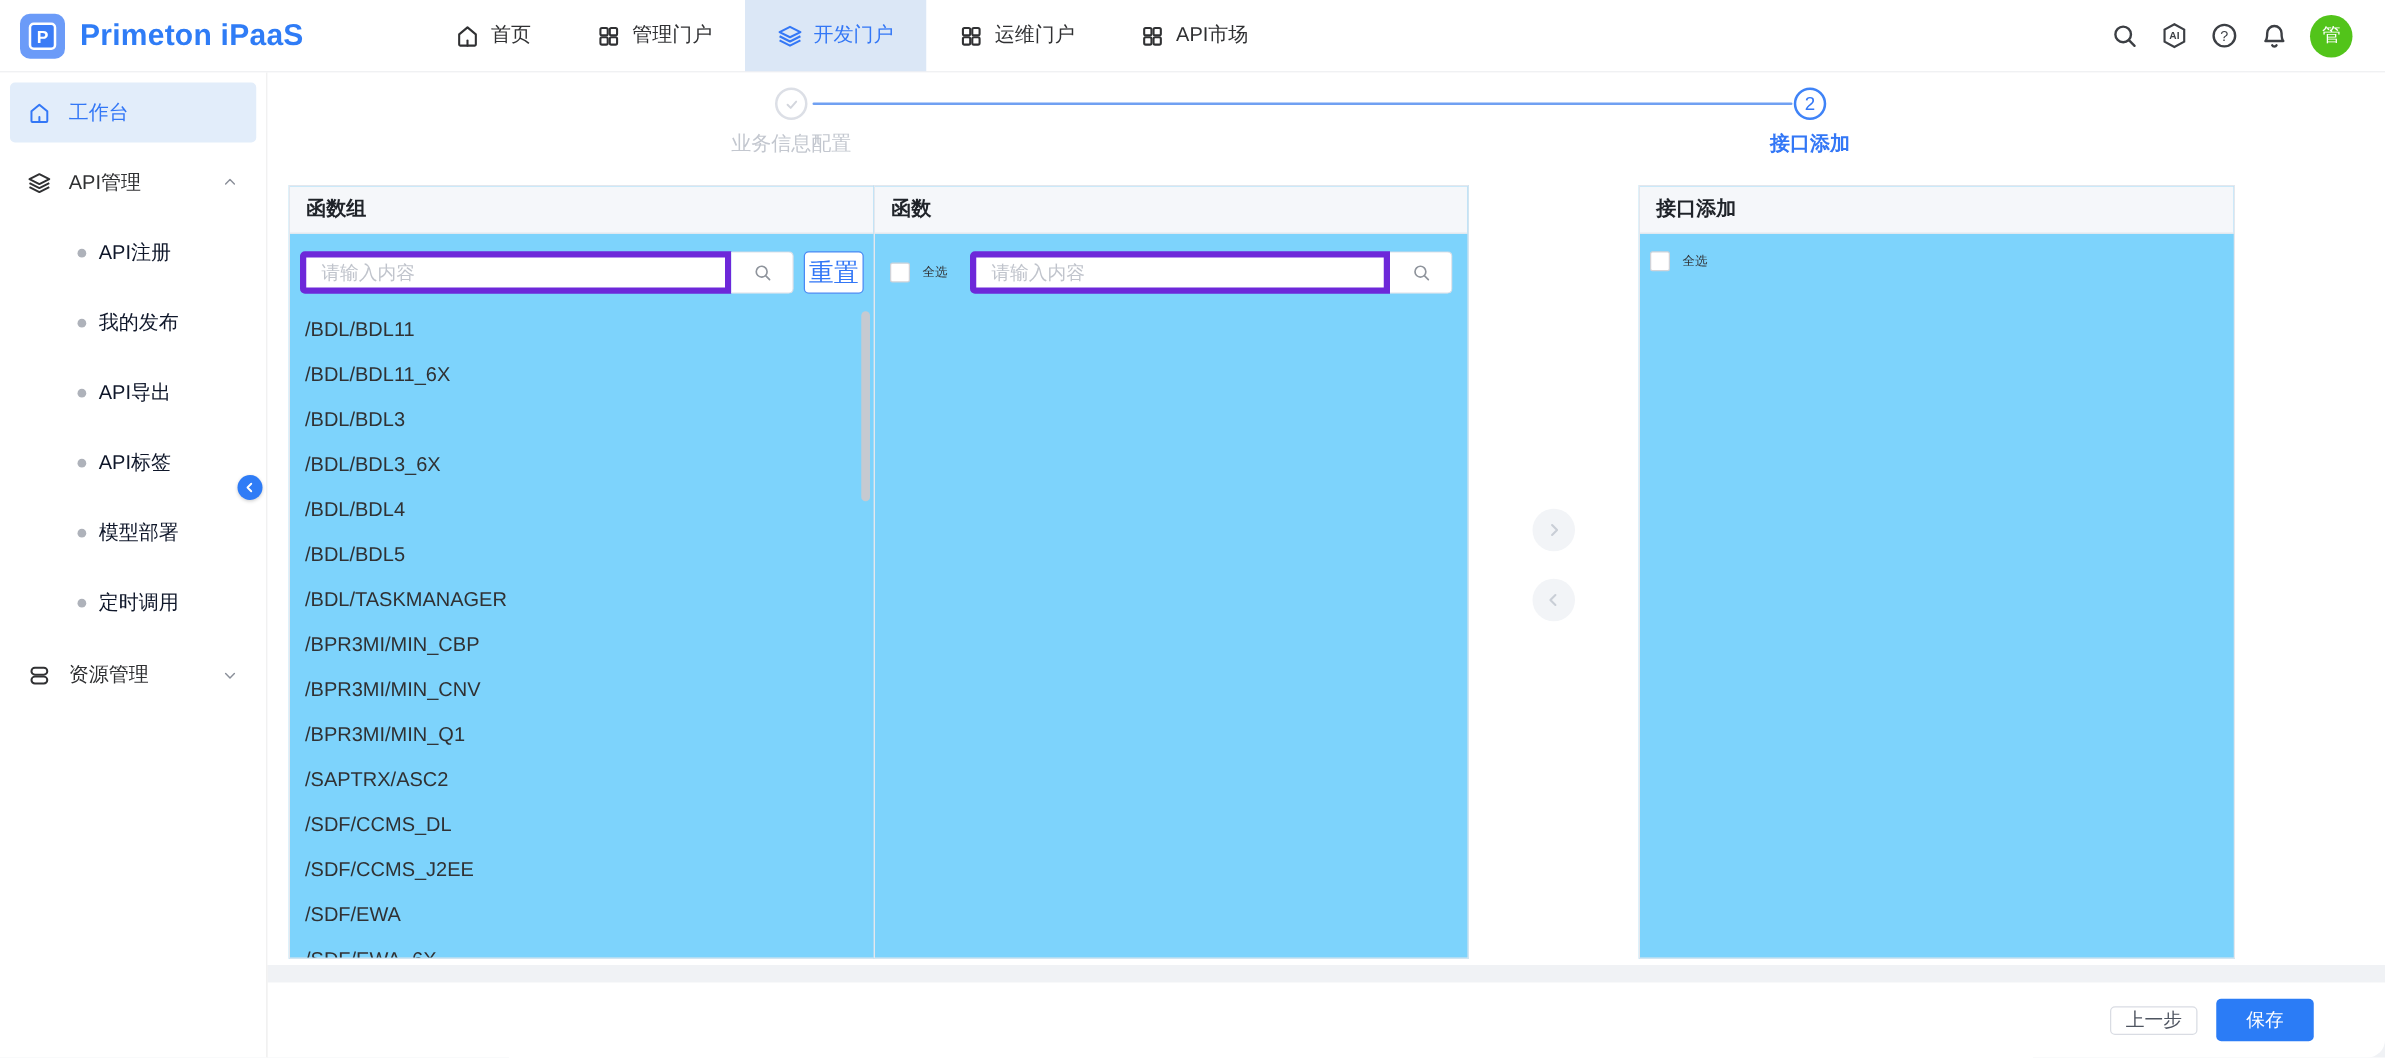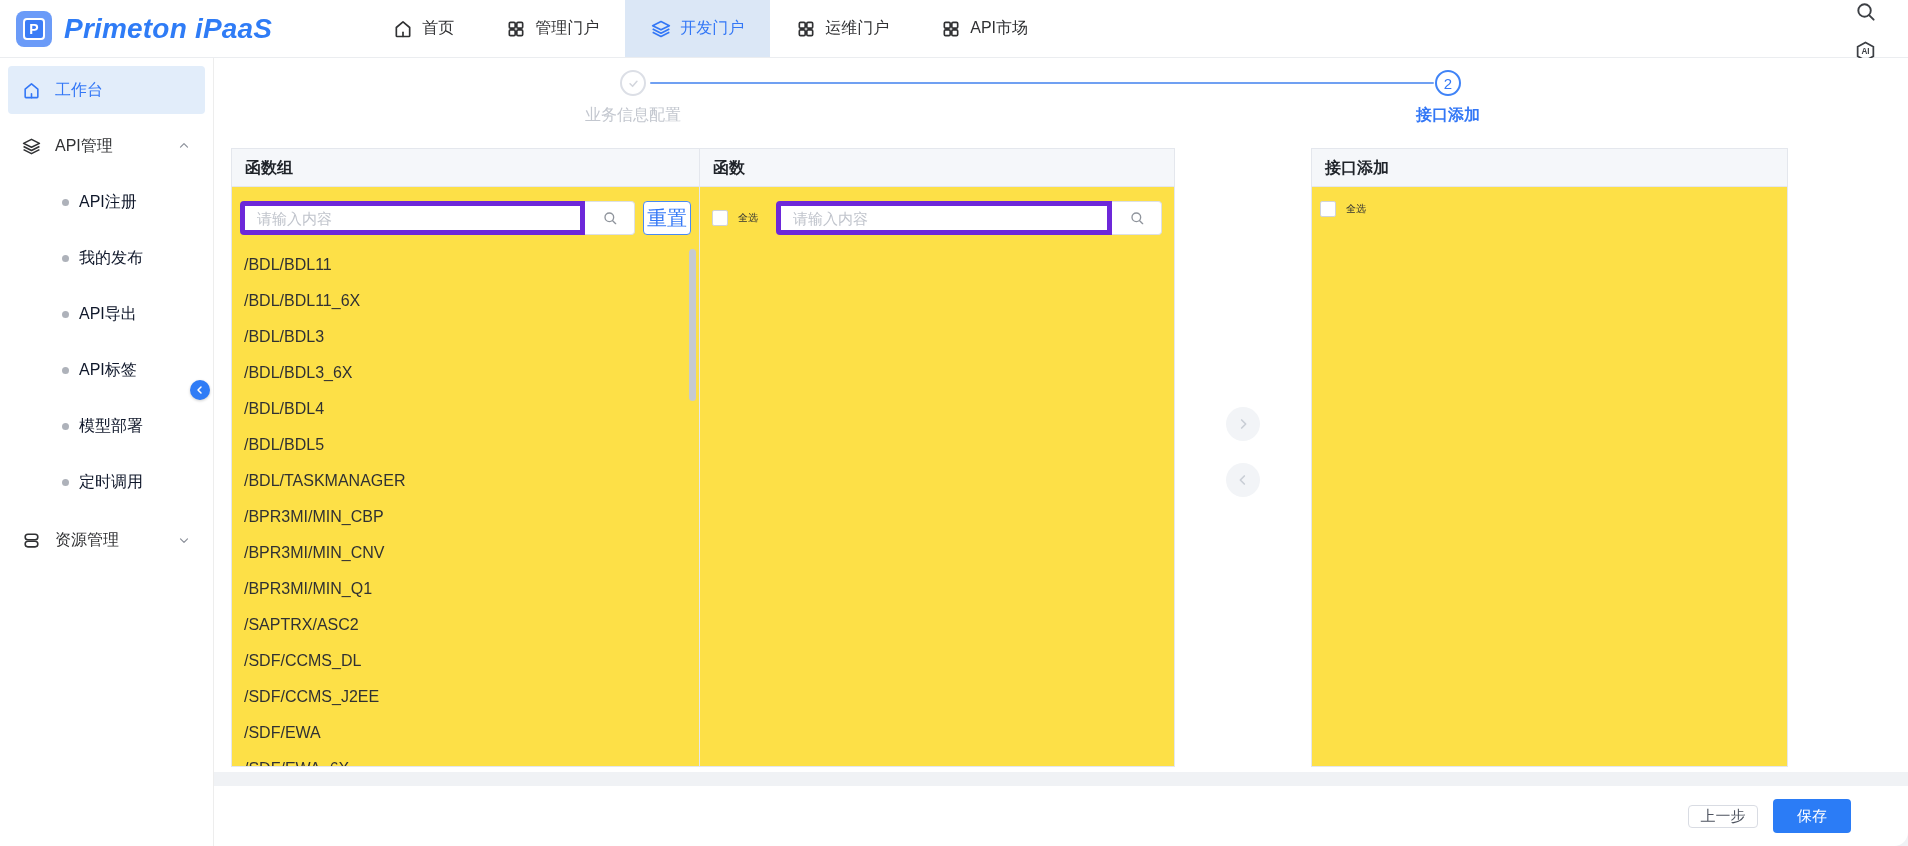--- a/index.html
+++ b/index.html
@@ -5,26 +5,26 @@
   * { box-sizing: border-box; margin: 0; padding: 0; }
   html,body { width:1908px; height:846px; overflow:hidden; }
   body { font-family: "Liberation Sans", "DejaVu Sans", sans-serif; background:#f0f2f5; color:#303133; }
   .app { width:1908px; height:846px; display:flex; flex-direction:column; }
 
   
   .navbar { height:58px; background:#fff; border-bottom:1px solid #ebedf0; display:flex; align-items:stretch; flex-shrink:0; }
   .brand { display:flex; align-items:center; gap:12px; padding-left:16px; }
   .brand-logo { width:36px; height:36px; border-radius:8px; background:#6b9bf8; display:flex; align-items:center; justify-content:center; }
   .brand-logo-inner { width:22px; height:22px; border:2px solid #fff; border-radius:4px; background:#3b7cf6; color:#fff; font-weight:bold; font-size:14px; display:flex; align-items:center; justify-content:center; }
-  .brand-name { color:#2f7cf6; font-size:28px; font-weight:bold; letter-spacing:0.2px;font-style:italic; }
+  .brand-name { color:#2f7cf6; font-size:24px; font-weight:bold; letter-spacing:0.2px; }
   .nav-menu { display:flex; margin-left:95px; }
   .nav-item { display:flex; align-items:center; gap:9px; padding:18px 26px; font-size:16px; color:#303133; cursor:pointer;justify-content:flex-end; }
   .nav-item svg { width:20px; height:20px; }
   .nav-item.active { background:#dbe7f6; color:#3377f6; }
-  .nav-right { margin-left:auto; display:flex; align-items:center; gap:17px; padding-right:26px; color:#3c3f44;flex-direction:column; }
+  .nav-right { margin-left:auto; display:flex; align-items:center; gap:17px; padding-right:26px; color:#3c3f44; }
   .nav-icon { width:23px; height:23px; display:flex; align-items:center; justify-content:center; cursor:pointer; }
   .nav-icon svg { width:23px; height:23px; }
   .avatar { width:34px; height:34px; border-radius:50%; background:#52c41a; color:#fff; font-size:15px; display:flex; align-items:center; justify-content:center; cursor:pointer; }
 
   
   .body-row { flex:1; display:flex; min-height:0; }
   .sidebar { width:214px; background:#fff; border-right:1px solid #ededed; position:relative; flex-shrink:0; }
   .side-item-top { margin:8px; height:48px; border-radius:4px; display:flex; align-items:center; gap:14px; padding-left:14px; font-size:16px; cursor:pointer; }
   .side-item-top.active { background:#e2edfa; color:#3377f6; }
   .side-group { height:48px; margin-top:8px; display:flex; align-items:center; gap:14px; padding:0 22px; font-size:16px; color:#303133; cursor:pointer; }
@@ -45,21 +45,21 @@
   .step-circle.done { border-color:#dcdfe6; color:#d3d6dd; }
   .step-circle.active { border-color:#3f83f7; color:#3377f6; font-size:15px; }
   .step-circle svg { width:15px; height:15px; }
   .step-line { position:absolute; top:24px; height:2px; background:#70a0f2; border-radius:1px; }
   .step-label { position:absolute; top:47px; width:220px; text-align:center; font-size:16px; }
   .step-label.done { color:#c3c7cf; }
   .step-label.active { color:#3377f6; font-weight:bold; }
 
   
   .panels { position:absolute; top:90px; left:17px; display:flex; }
-  .panel { border:1px solid #e4e7ed; height:619px; background:#fde047; position:relative; overflow:hidden; }
+  .panel { border:1px solid #e4e7ed; height:619px; background:#7dd3fc; position:relative; overflow:hidden; }
   .panel-head { height:38px; line-height:37px; background:#f5f7fa; border-bottom:1px solid #e4e7ed; padding:0 13px; font-size:16px; font-weight:bold; color:#1f2329; }
   .panel-body { padding:14px 8px 0 8px; }
   .p1 { width:469px; }
   .p2 { width:476px; margin-left:-1px; }
   .p3 { width:477px; }
   .search-row { display:flex; align-items:center; gap:8px; }
   .input-group { display:flex; flex:1; }
   .text-input { flex:1; height:34px; border:5px solid #6d28d9; border-radius:4px 0 0 4px; padding:0 12px; font-size:15px; color:#303133; outline:none; font-family:inherit; min-width:0; }
   .text-input::placeholder { color:#c0c4cc; }
   .search-btn { width:50px; height:34px; border:1px solid #dcdfe6; border-left:none; border-radius:0 4px 4px 0; background:#fff; color:#8f949c; display:flex; align-items:center; justify-content:center; cursor:pointer; }

